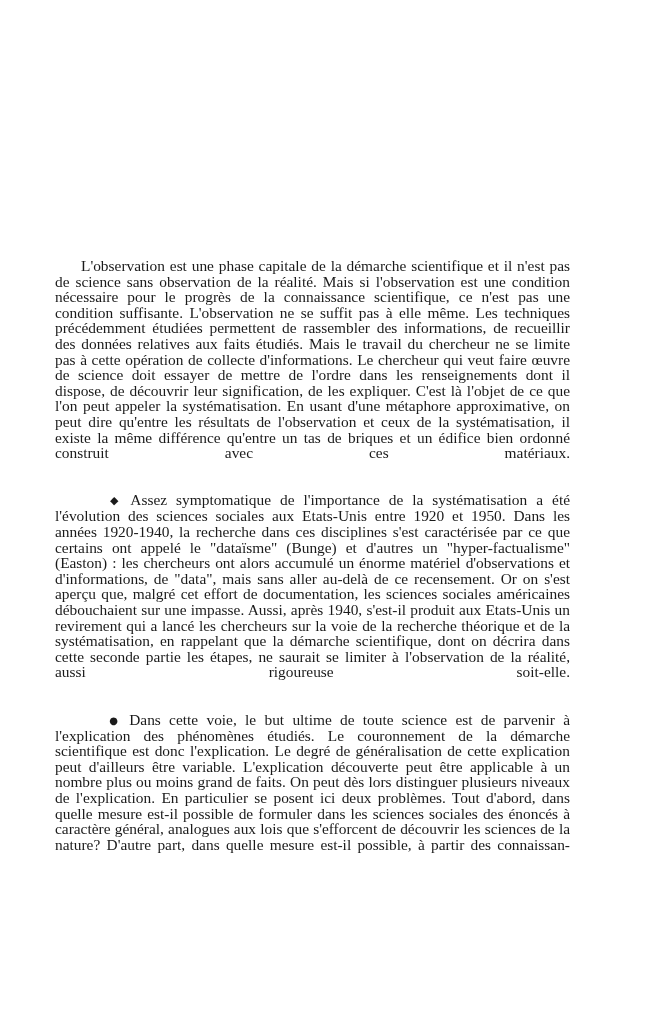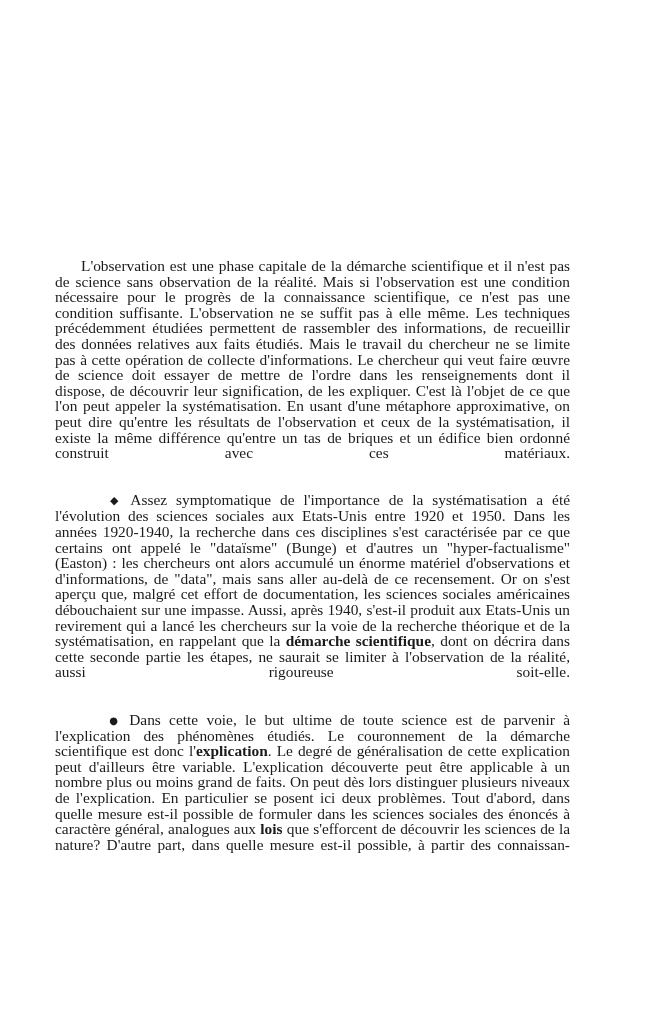--- a/index.html
+++ b/index.html
@@ -55,21 +55,21 @@
     vertical-align: 1.5px;
   }
   .bullet-round {
     font-size: 10px;
   }
   .gap {
     display: inline-block;
     width: 7px;
   }
   b.bold {
-    font-weight: bold;
+    font-weight: normal;
   }
   
   p.para:after {
     content: "";
     display: inline-block;
     width: 100%;
   }
 </style>
 </head>
 <body>

